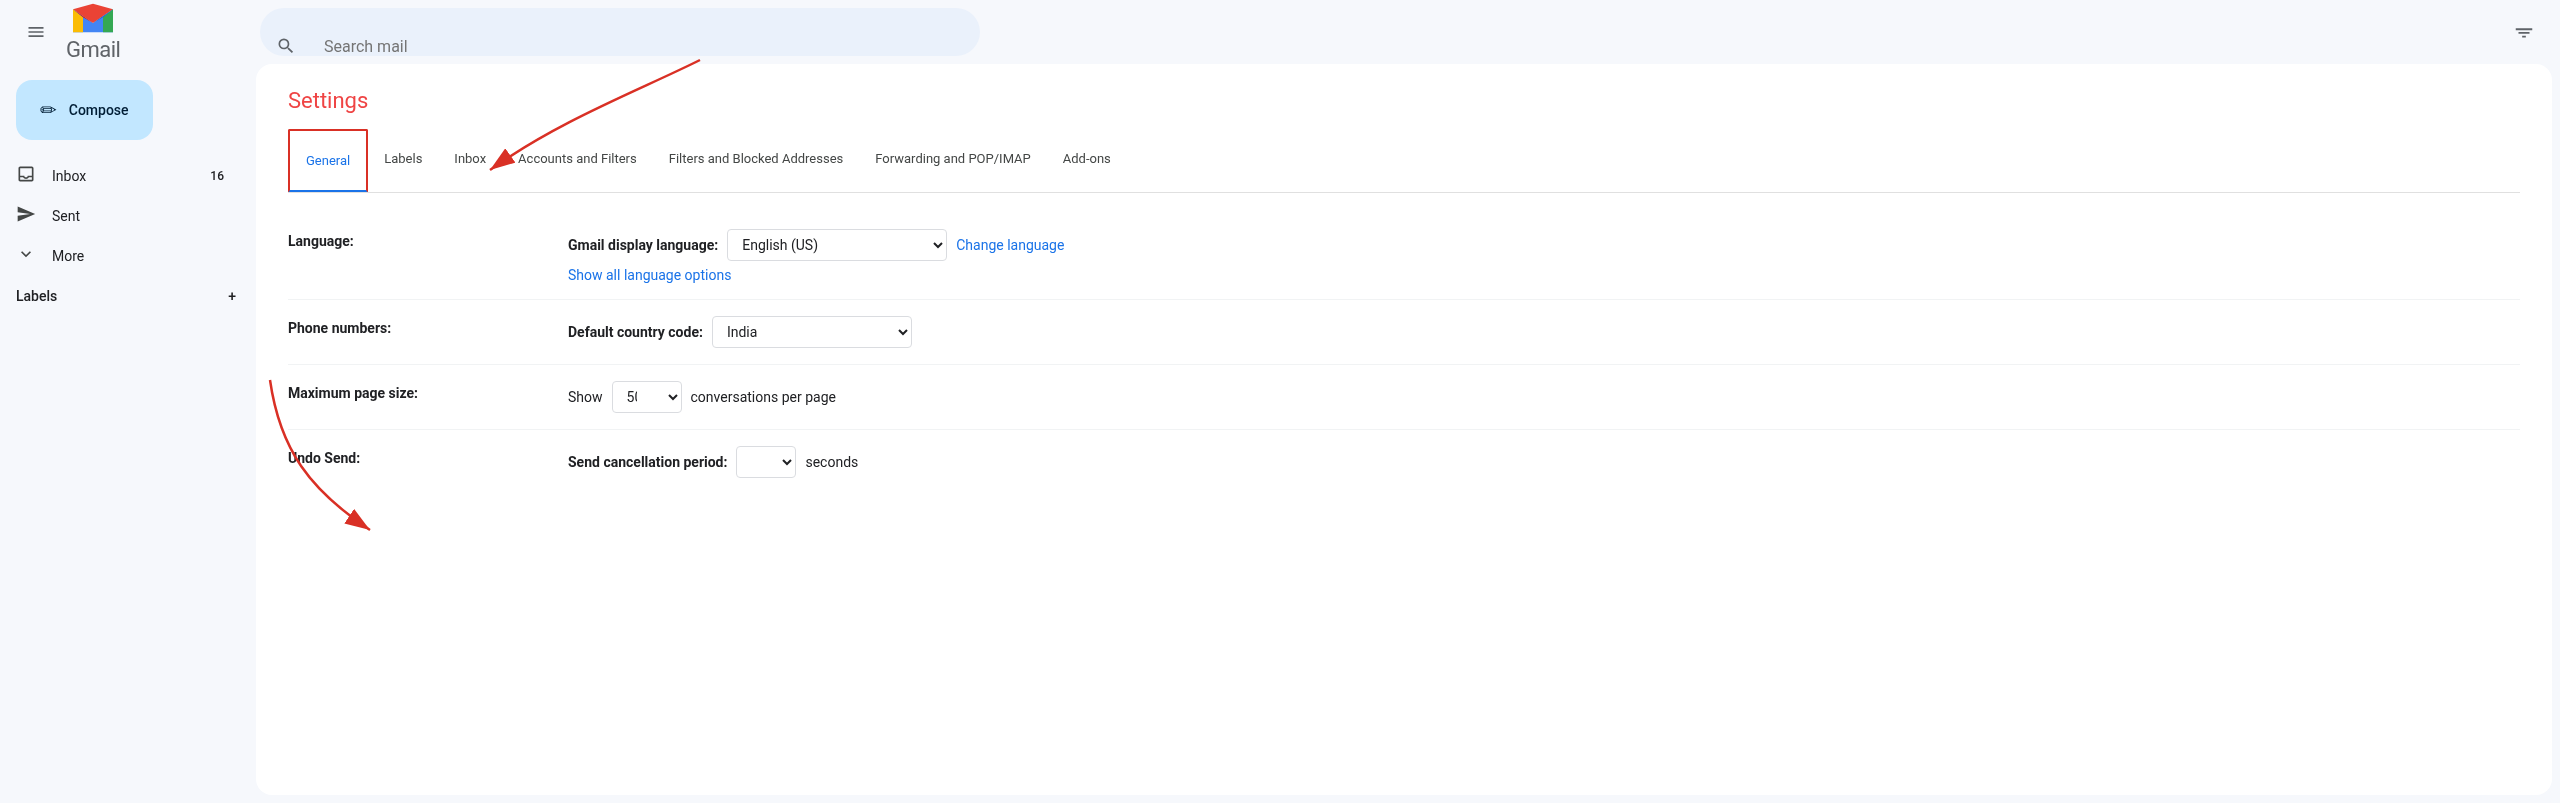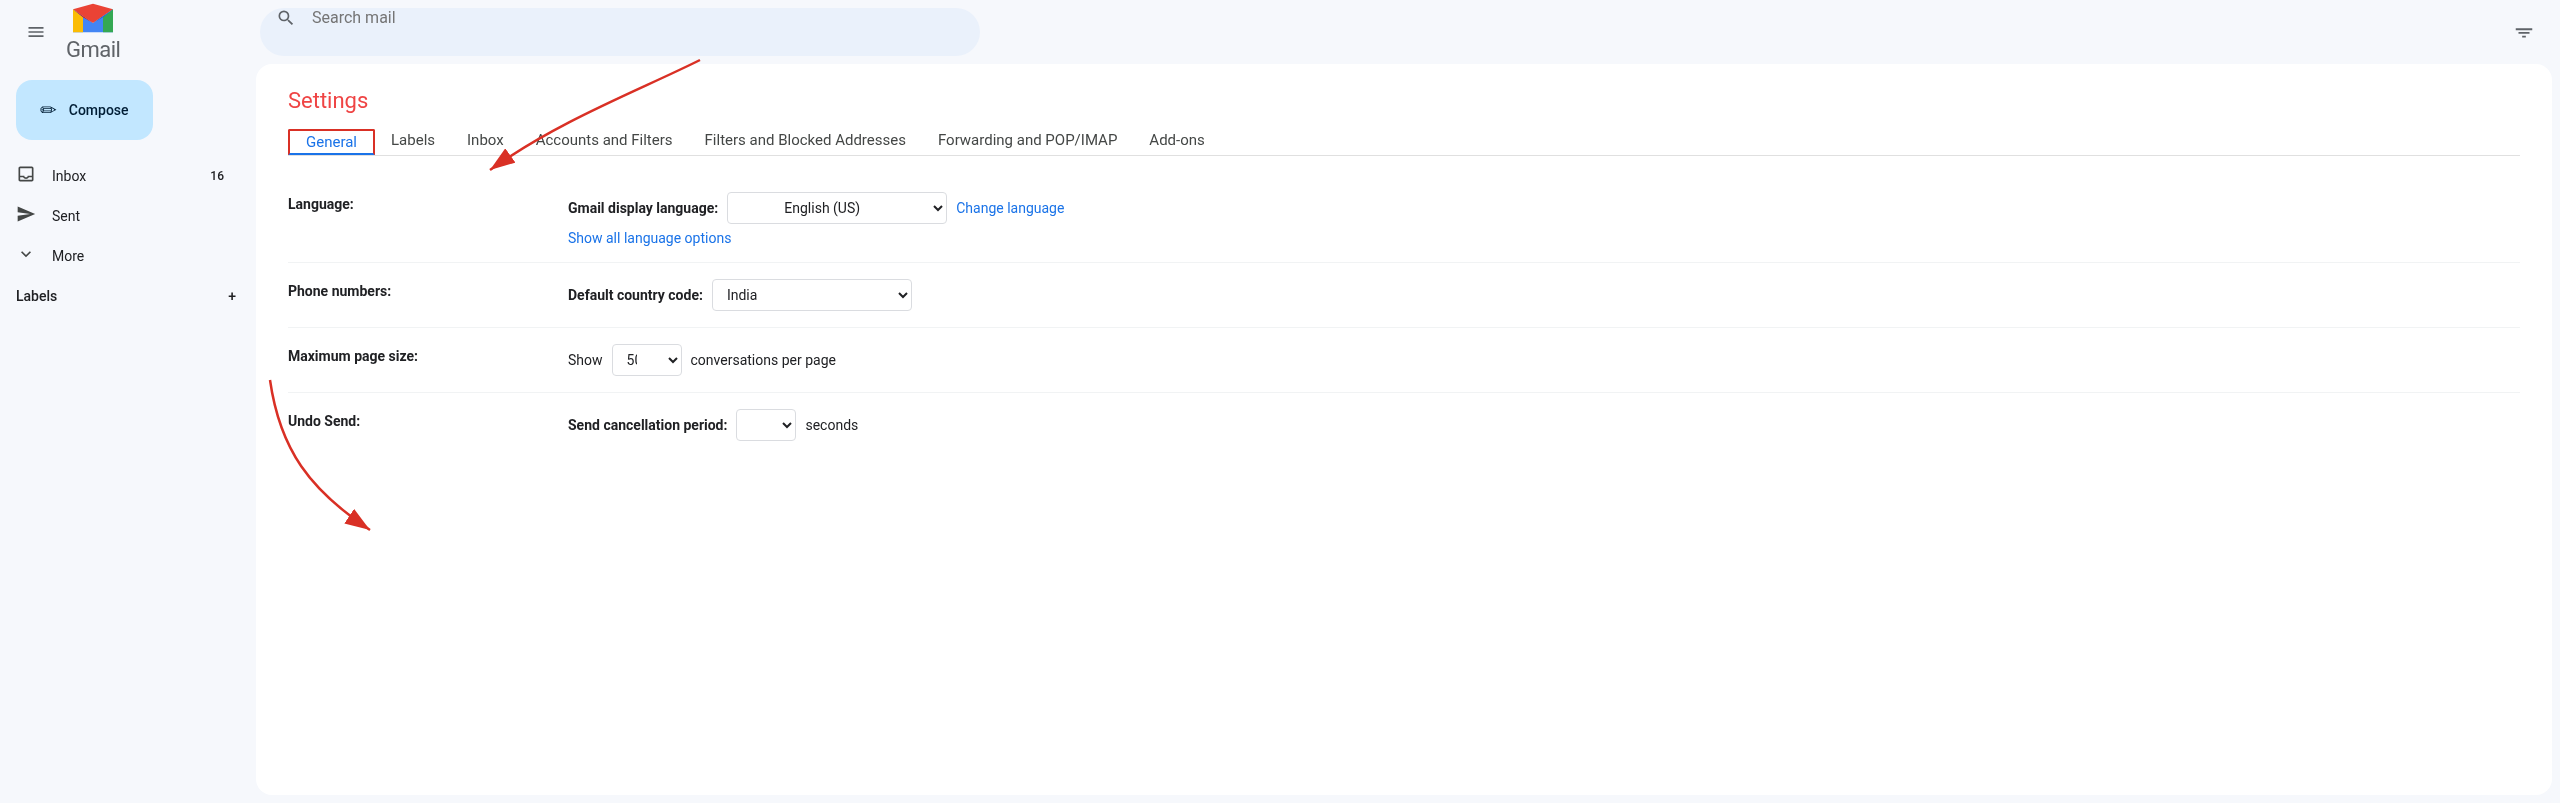--- a/index.html
+++ b/index.html
@@ -45,26 +45,26 @@
       color: #5f6368;
       font-weight: 400;
       letter-spacing: -0.5px;
     }
 
     
     .search-bar {
       flex: 1;
       max-width: 720px;
       display: flex;
-      align-items: flex-start;
+      align-items: flex-end;
       background: #eaf1fb;
       border-radius: 24px;
       padding: 0 16px;
       height: 48px;
-      gap: 16px;
+      gap: 28px;
       margin: 0 16px;
     }
     .search-input {
       border: none;
       background: transparent;
       font-size: 16px;
       color: #202124;
       outline: none;
       flex: 1;
       font-family: inherit;
@@ -171,23 +171,23 @@
 
     
     .tabs {
       display: flex;
       border-bottom: 1px solid #e0e0e0;
       margin-bottom: 0;
       flex-wrap: nowrap;
       overflow-x: auto;
     }
     .tab {
-      padding: 2px 16px;
-      cursor: pointer;
-      font-size: 15px;
+      padding: 22px 16px;
+      cursor: pointer;
+      font-size: 13px;
       color: #444746;
       white-space: nowrap;
       border-bottom: 3px solid transparent;
       margin-bottom: -1px;
       text-decoration: none;
     }
     
     .tab.active-boxed {
       color: #1a73e8;
       border: 2px solid #d93025;
@@ -239,21 +239,21 @@
       border-radius: 4px;
       padding: 6px 28px 6px 10px;
       font-size: 14px;
       color: #202124;
       background: white;
       cursor: pointer;
       font-family: inherit;
       appearance: auto;
     }
 
-    .language-select { min-width: 220px; text-align: center; }
+    .language-select { min-width: 220px; }
     .country-select { min-width: 200px; }
     .pagesize-select { width: 70px; }
     .cancel-select { width: 60px; }
 
     
     .arrows-container {
       position: fixed;
       top: 0;
       left: 0;
       width: 100%;

